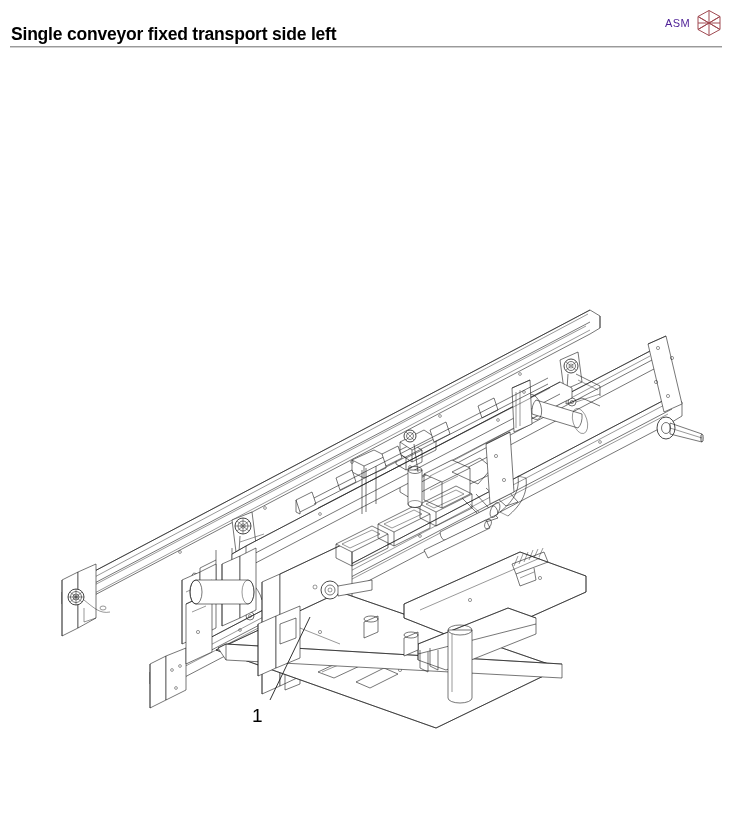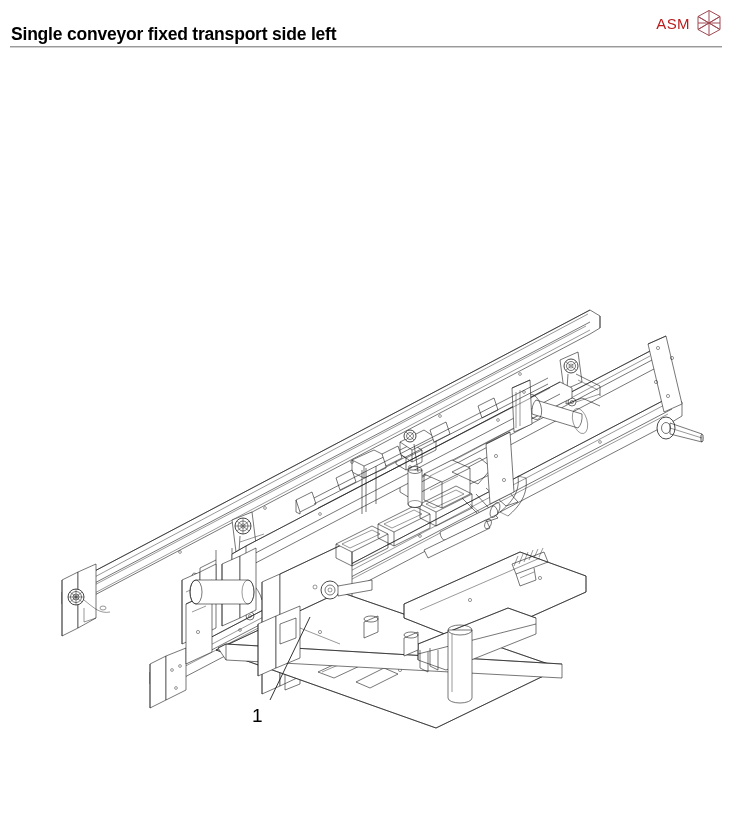--- a/index.html
+++ b/index.html
@@ -25,23 +25,23 @@
   #brand-block {
     position: absolute;
     right: 25px;
     top: 9px;
     display: flex;
     align-items: center;
     gap: 6px;
   }
   #brand-text {
     font-family: "Liberation Sans", sans-serif;
-    font-size: 15px;
+    font-size: 11px;
     letter-spacing: 0.4px;
-    color: #b91c1c;
+    color: #4c1d95;
     line-height: 1;
   }
   #brand-mark {
     width: 26px;
     height: 28px;
     display: block;
   }
   #doc-title {
     position: absolute;
     left: 11px;

